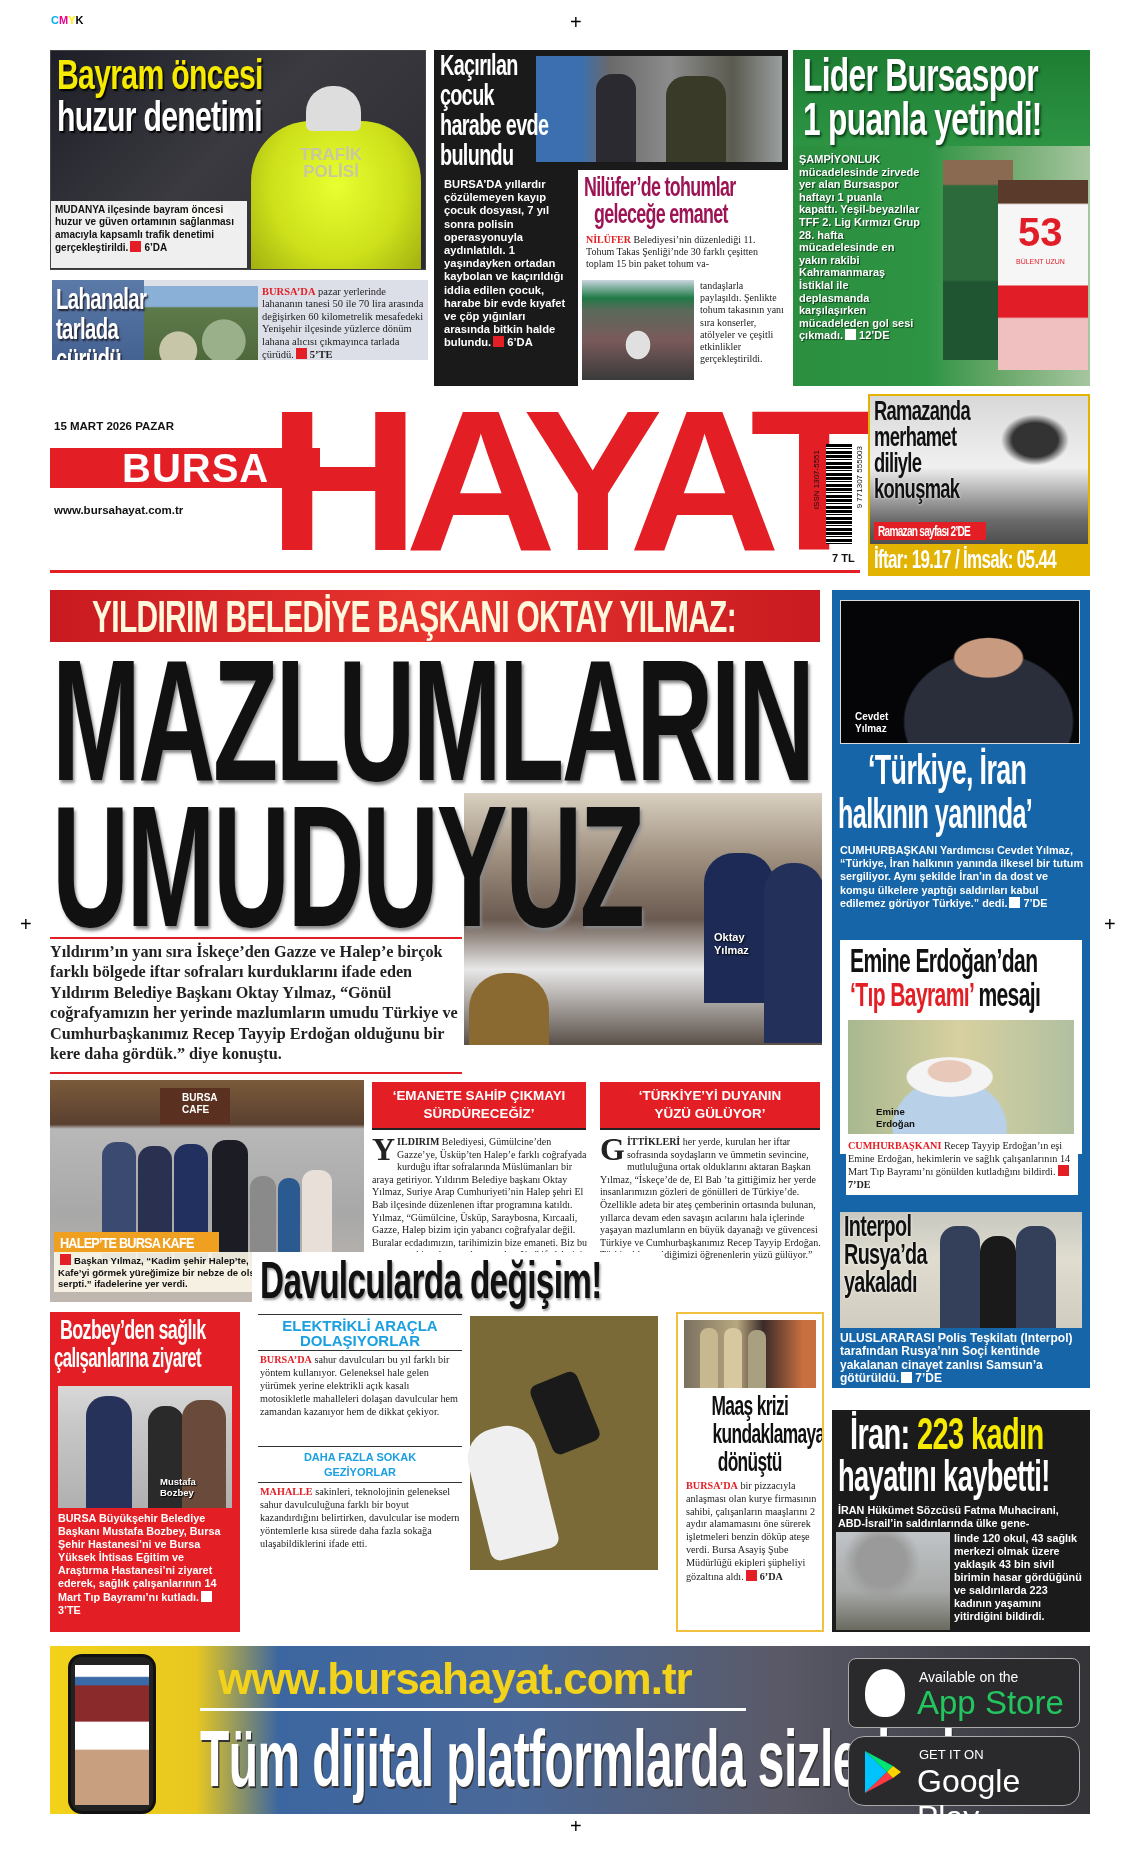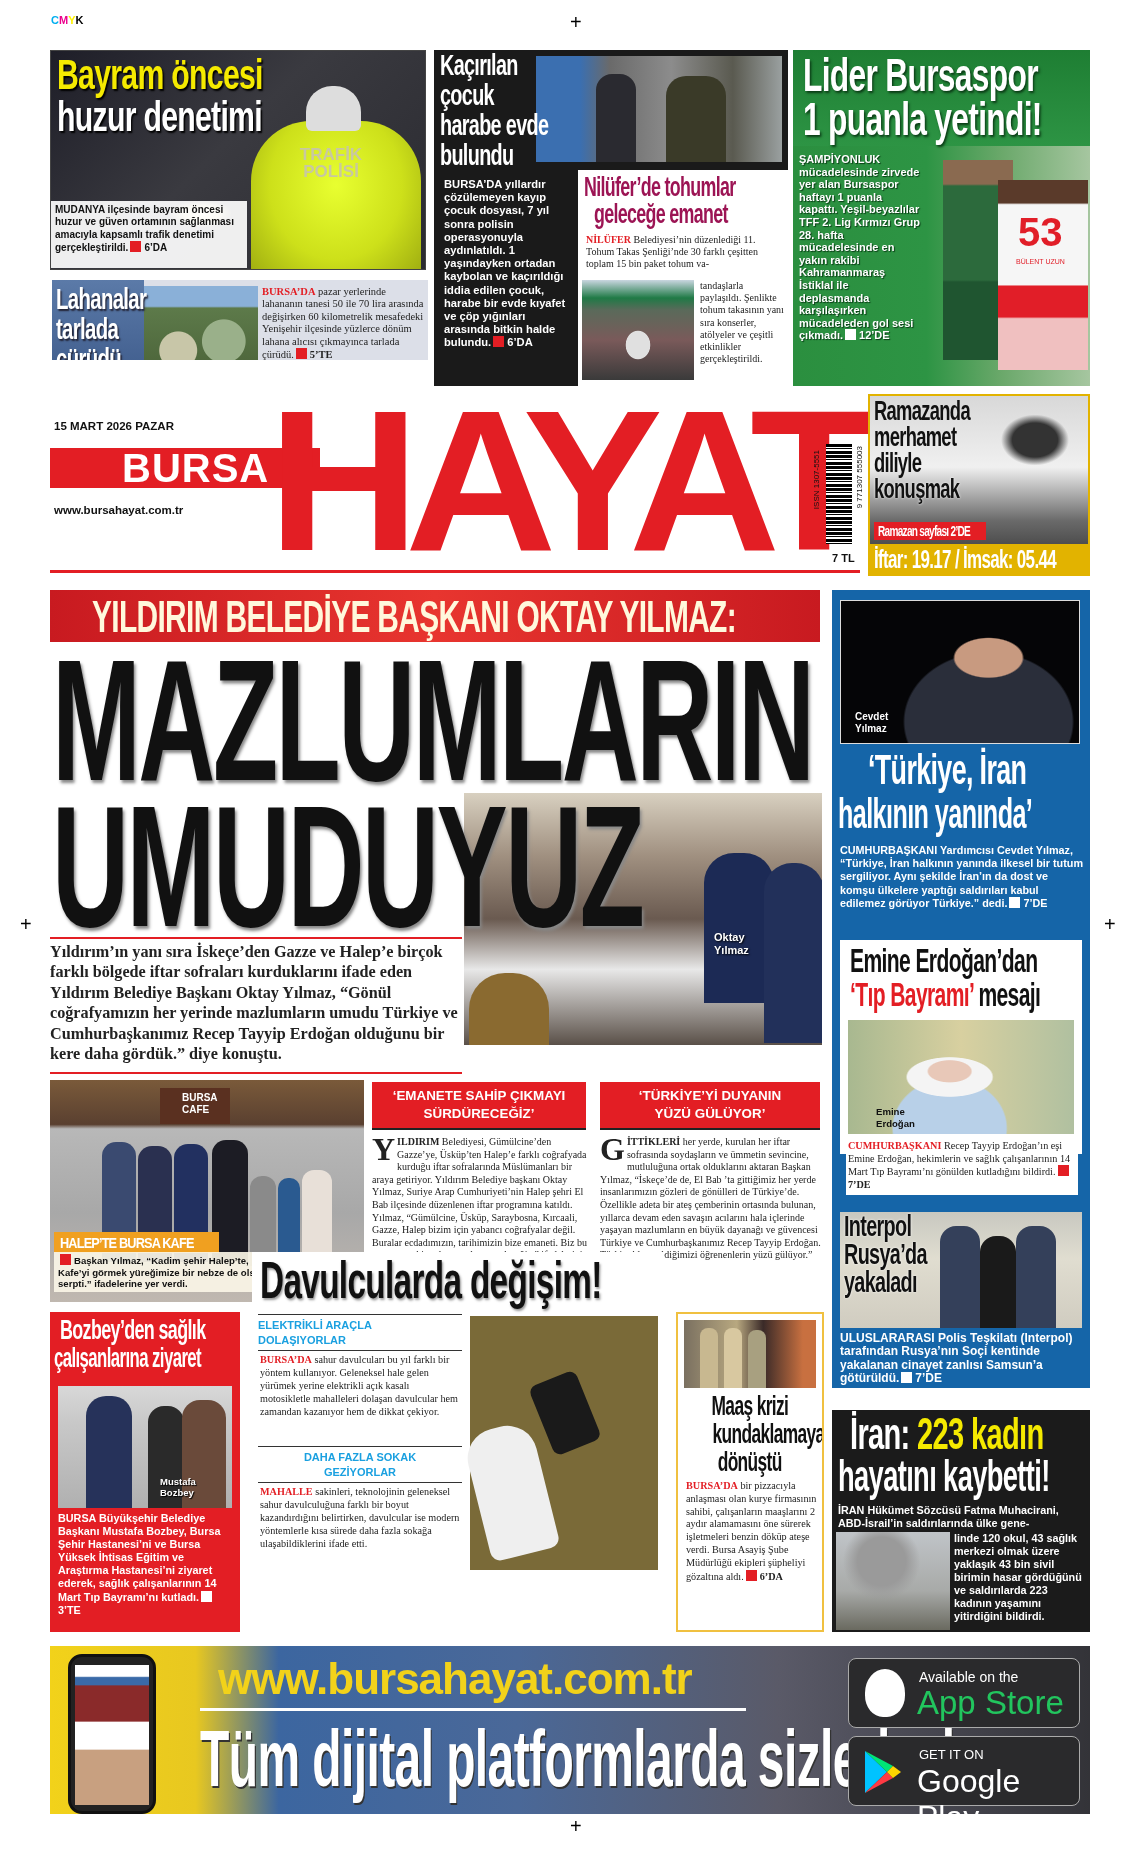--- a/index.html
+++ b/index.html
@@ -245,21 +245,21 @@
       </div>
   </div>
   <div class="abs" style="left:8px;top:200px;width:178px;font-size:10.8px;line-height:13.1px;font-weight:700;color:#fff">
     <span>BURSA</span><span> Büyükşehir Belediye Başkanı Mustafa Bozbey, Bursa Şehir Hastanesi’ni ve Bursa Yüksek İhtisas Eğitim ve Araştırma Hastanesi’ni ziyaret ederek, sağlık çalışanlarının 14 Mart Tıp Bayramı’nı kutladı.</span><span class="sq w"></span><span>3’TE</span>
   </div>
 </div>
 
 <div class="ph" style="left:252px;top:1252px;width:412px;height:320px;background:#fff">
   <div class="abs cond" style="left:8px;top:2px;font-size:52px;line-height:52px;color:#111;transform:scaleX(.64);text-shadow:2px 2px 3px #999">Davulcularda değişim!</div>
   <div class="abs" style="left:6px;top:62px;width:204px;height:1px;background:#333"></div>
-  <div class="abs" style="left:6px;top:66px;width:204px;color:#1aa0e0;font-weight:900;font-size:11px;line-height:15px">
+  <div class="abs" style="left:6px;top:66px;width:204px;text-align:center;color:#1aa0e0;font-weight:900;font-size:15px;line-height:15px">
       <div>ELEKTRİKLİ ARAÇLA</div>
       <div>DOLAŞIYORLAR</div>
     </div>
   <div class="abs" style="left:6px;top:98px;width:204px;height:1px;background:#333"></div>
   <div class="abs serif" style="left:8px;top:102px;width:200px;font-size:10.2px;line-height:12.9px;color:#222">
     <b class="red">BURSA’DA</b><span> sahur davulcuları bu yıl farklı bir yöntem kullanıyor. Geleneksel hale gelen yürümek yerine elektrikli açık kasalı motosikletle mahalleleri dolaşan davulcular hem zamandan kazanıyor hem de dikkat çekiyor.</span>
   </div>
   <div class="abs" style="left:6px;top:194px;width:204px;height:1px;background:#333"></div>
   <div class="abs" style="left:6px;top:198px;width:204px;text-align:center;color:#1aa0e0;font-weight:900;font-size:11px;line-height:15px">
       <div>DAHA FAZLA SOKAK</div>
@@ -296,21 +296,21 @@
     <div class="abs" style="left:4px;top:8px;width:74px;height:140px;background:linear-gradient(180deg,#fff 0 8%,#3a6aa8 9% 14%,#8a2a2a 15% 40%,#fff 41% 60%,#c8a080 61%)"></div>
   </div>
   <div class="abs" style="left:168px;top:8px;font-size:44px;line-height:50px;font-weight:900;color:#f2d21a;letter-spacing:-1px">www.bursahayat.com.tr</div>
   <div class="abs" style="left:150px;top:62px;width:546px;height:3px;background:#fff"></div>
   <div class="abs cond" style="left:150px;top:68px;font-size:80px;line-height:90px;color:#fff;transform:scaleX(.6);text-shadow:2px 2px 0 #333">Tüm dijital platformlarda sizlerleyiz</div>
   <div class="abs" style="left:798px;top:12px;width:232px;height:70px;background:#2a2a2c;border:1px solid #aaa;border-radius:8px">
     <div class="abs" style="left:16px;top:10px;width:40px;height:48px;background:#fff;border-radius:50% 50% 45% 45%"></div>
     <div class="abs" style="left:70px;top:10px;font-size:14px;color:#fff">Available on the</div>
     <div class="abs" style="left:68px;top:26px;font-size:33px;line-height:36px;color:#22c55e">App Store</div>
   </div>
-  <div class="abs" style="left:798px;top:90px;width:232px;height:70px;background:#2a2a2c;border:1px solid #aaa;border-radius:8px">
+  <div class="abs" style="left:798px;top:90px;width:232px;height:70px;background:#2a2a2c;border:1px solid #aaa;border-radius:16px">
     <svg class="abs" style="left:14px;top:12px" width="40" height="46" viewBox="0 0 40 46">
       <polygon points="2,2 24,23 2,44" fill="#00c3ff"></polygon>
       <polygon points="2,2 30,17 24,23" fill="#00e676"></polygon>
       <polygon points="2,44 24,23 30,29" fill="#ff3a44"></polygon>
       <polygon points="24,23 30,17 38,23 30,29" fill="#ffd400"></polygon>
     </svg>
     <div class="abs" style="left:70px;top:10px;font-size:13px;color:#fff">GET IT ON</div>
     <div class="abs" style="left:68px;top:26px;font-size:32px;line-height:36px;color:#fff">Google Play</div>
   </div>
 </div>

